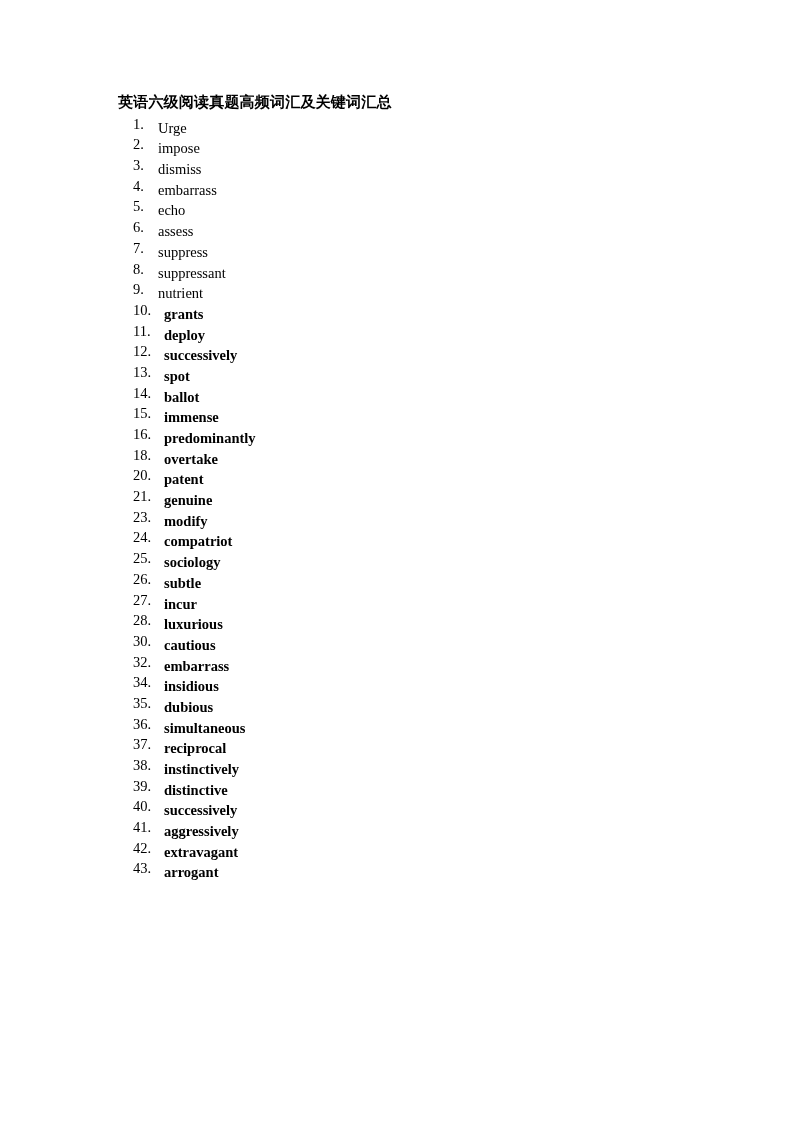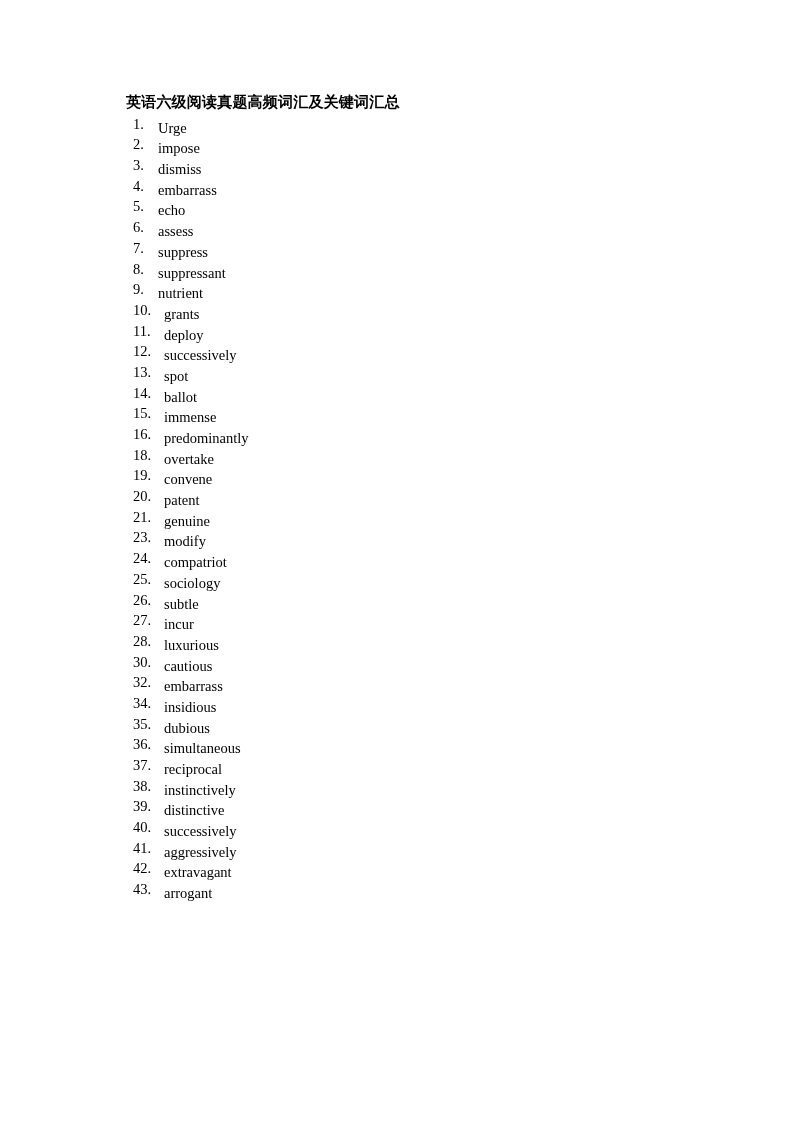--- a/index.html
+++ b/index.html
@@ -24,21 +24,21 @@
   .content {
     position: absolute;
     left: 118px;
     top: 92px;
     width: 560px;
   }
   .doc-title {
     font-size: 15px;
     font-weight: bold;
     line-height: 20.7px;
-    margin: 0 0 1px 8px;
+    margin: 0 0 1px 0;
     letter-spacing: 0.2px;
     white-space: nowrap;
   }
   .vocab-list {
     list-style: none;
     margin: 0;
     padding: 0;
   }
   .vocab-item {
     display: block;
@@ -57,20 +57,21 @@
   }
   .item-word {
     position: absolute;
     left: 40px;
     top: 4px;
     display: inline-block;
   }
   
   .vocab-item.wide .item-word {
     left: 46px;
+    font-weight: bold;
   }
 </style>
 </head>
 <body>
 
 <div class="page">
   <div class="content">
 
     <h1 class="doc-title">英语六级阅读真题高频词汇及关键词汇总</h1>
 
@@ -137,24 +138,20 @@
         </div>
         <div class="vocab-item wide">
           <span class="item-number">16.</span>
           <span class="item-word">predominantly</span>
         </div>
         <div class="vocab-item wide">
           <span class="item-number">18.</span>
           <span class="item-word">overtake</span>
         </div>
         <div class="vocab-item wide">
-          <span class="item-number">19.</span>
-          <span class="item-word">convene</span>
-        </div>
-        <div class="vocab-item wide">
           <span class="item-number">20.</span>
           <span class="item-word">patent</span>
         </div>
         <div class="vocab-item wide">
           <span class="item-number">21.</span>
           <span class="item-word">genuine</span>
         </div>
         <div class="vocab-item wide">
           <span class="item-number">23.</span>
           <span class="item-word">modify</span>

